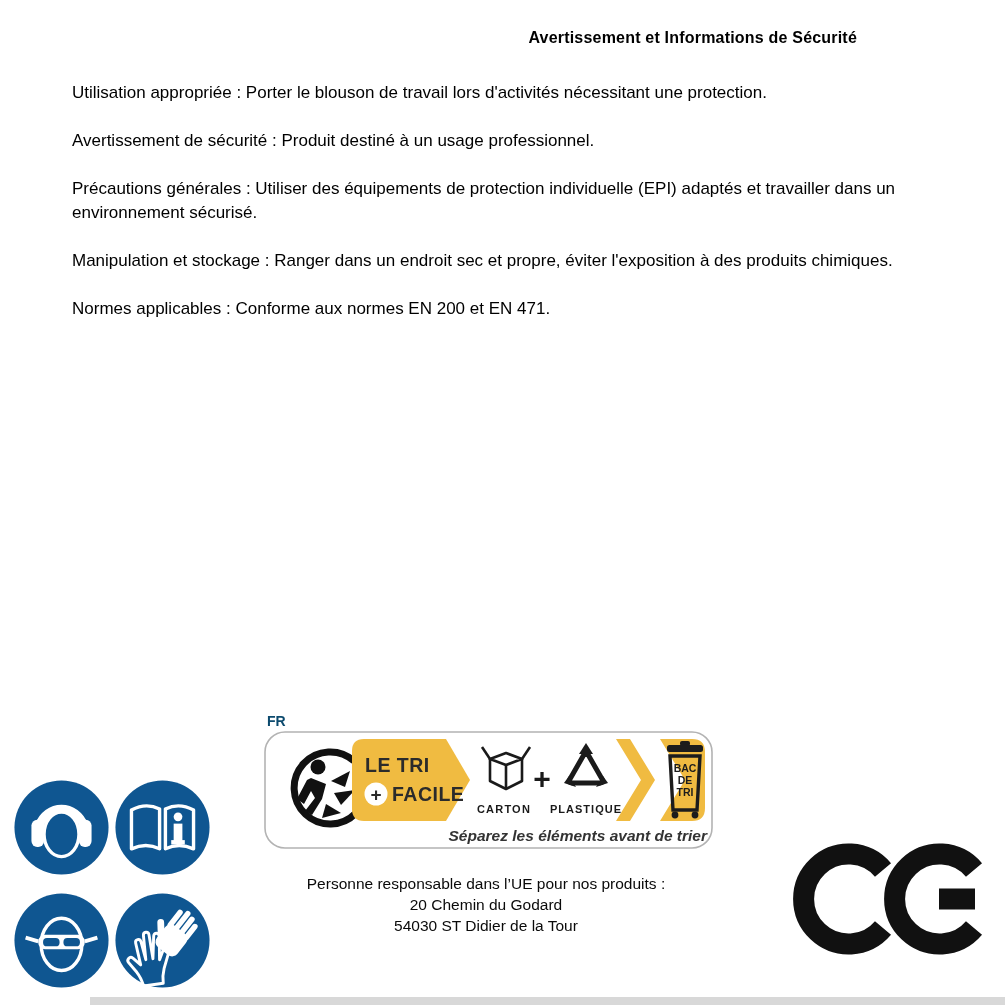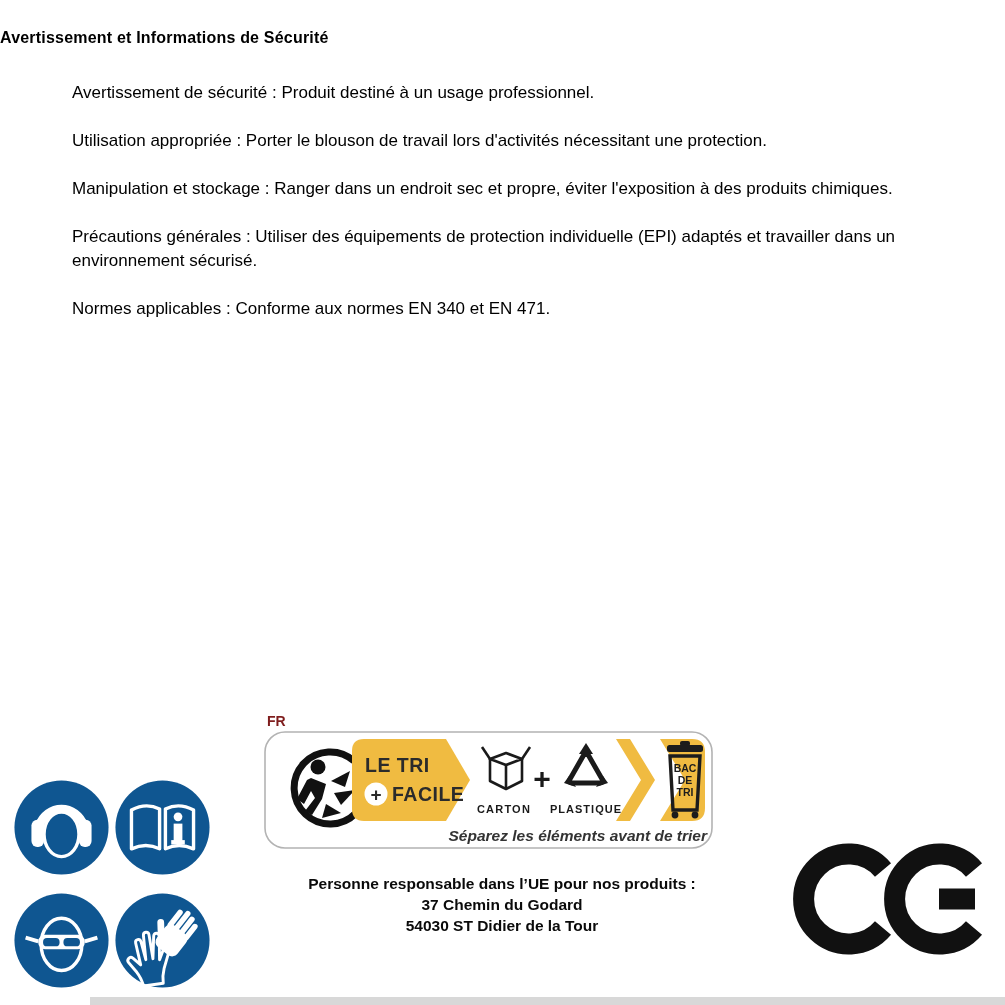--- a/index.html
+++ b/index.html
@@ -1,53 +1,53 @@
 <!DOCTYPE html>
 <html><head>
 <meta charset="utf-8">
 <style>
   html,body{margin:0;padding:0;background:#ffffff;}
   body{
     width:1005px;height:1005px;position:relative;overflow:hidden;
     font-family:"Liberation Sans","DejaVu Sans",sans-serif;color:#000;
   }
   .page-title{
-    position:absolute;top:29px;left:0;width:857px;text-align:left;
+    position:absolute;top:29px;left:0;width:857px;text-align:right;
     font-size:16px;font-weight:bold;letter-spacing:.2px;
   }
   .paragraphs{
     position:absolute;top:81px;left:72px;width:878px;
     font-size:17px;line-height:24px;
   }
   .paragraphs p{margin:0 0 24px 0;}
   .label-wrap{position:absolute;left:264px;top:711px;width:452px;}
-  .fr-code{font-size:14px;font-weight:bold;line-height:20px;padding-left:3px;color:#7f1d1d;}
+  .fr-code{font-size:14px;font-weight:bold;line-height:20px;padding-left:3px;color:#0c4a6e;}
   .icons-grid{
     position:absolute;left:13px;top:779px;width:198px;
     display:grid;grid-template-columns:97px 97px;grid-column-gap:4px;grid-row-gap:16px;
   }
   .contact{
-    position:absolute;left:232px;top:873px;width:540px;text-align:center;
-    font-size:15.5px;font-weight:bold;line-height:21px;color:#0a0a0a;
+    position:absolute;left:216px;top:873px;width:540px;text-align:center;
+    font-size:15.5px;font-weight:normal;line-height:21px;color:#0a0a0a;
   }
   .ce-wrap{position:absolute;left:791px;top:841px;}
   .bottom-strip{position:absolute;left:90px;top:997px;width:915px;height:8px;background:#d8d8d8;}
   svg text{font-family:"Liberation Sans","DejaVu Sans",sans-serif;}
 </style>
 </head>
 <body>
 
 <div class="page-title">Avertissement et Informations de Sécurité</div>
 
 <div class="paragraphs">
+  <p>Utilisation appropriée : Porter le blouson de travail lors d'activités nécessitant une protection.</p>
   <p>Avertissement de sécurité : Produit destiné à un usage professionnel.</p>
-  <p>Utilisation appropriée : Porter le blouson de travail lors d'activités nécessitant une protection.</p>
+  <p>Précautions générales : Utiliser des équipements de protection individuelle (EPI) adaptés et travailler dans un environnement sécurisé.</p>
   <p>Manipulation et stockage : Ranger dans un endroit sec et propre, éviter l'exposition à des produits chimiques.</p>
-  <p>Précautions générales : Utiliser des équipements de protection individuelle (EPI) adaptés et travailler dans un environnement sécurisé.</p>
-  <p>Normes applicables : Conforme aux normes EN 340 et EN 471.</p>
+  <p>Normes applicables : Conforme aux normes EN 200 et EN 471.</p>
 </div>
 
 <div class="label-wrap">
   <div class="fr-code">FR</div>
   <svg width="450" height="122" viewBox="0 0 450 122">
 
     <rect x="1" y="1" width="447" height="116" rx="20" fill="#ffffff" stroke="#b3b3b3" stroke-width="1.6"></rect>
 
     <g transform="translate(14,10)" fill="#111">
       <path d="M76,20 A36,36 0 1 0 78,72" fill="none" stroke="#111" stroke-width="7"></path>
@@ -140,21 +140,21 @@
       <rect x="40" y="38" width="7" height="17" rx="3.5" transform="rotate(-40 43 46)"></rect>
     </g>
     <g transform="translate(6,8) rotate(-8 30 70)">
       <path d="M22,88 c-1,-6 -2,-10 -5,-15 l-7,-11 c-2,-3 2,-7 5,-4 l7,8 l-2,-23 c-0.3,-4 5,-4.6 5.6,-0.6 l2.4,19 l1,-25 c0.2,-4 5.6,-4 5.8,0 l0.6,25 l4,-23 c0.7,-4 6,-3 5.6,1 l-3,24 l6,-11 c2,-3.6 7,-1 5.4,2.6 l-8,18 c-2,5 -3,8 -3,15 Z" fill="none" stroke="#fff" stroke-width="3" stroke-linejoin="round"></path>
     </g>
   </svg>
 </div>
 
 <div class="contact">
   <div>Personne responsable dans l’UE pour nos produits :</div>
-  <div>37 Chemin du Godard</div>
+  <div>20 Chemin du Godard</div>
   <div>54030 ST Didier de la Tour</div>
 </div>
 
 <div class="ce-wrap" aria-label="CE">
   <svg width="210" height="120" viewBox="0 0 210 120">
     <g fill="none" stroke="#111" stroke-width="21">
       <path d="M92,29 A45,45 0 1 0 92,87"></path>
       <path d="M183,29 A45,45 0 1 0 183,87"></path>
       <path d="M148,58 H184"></path>
     </g>

